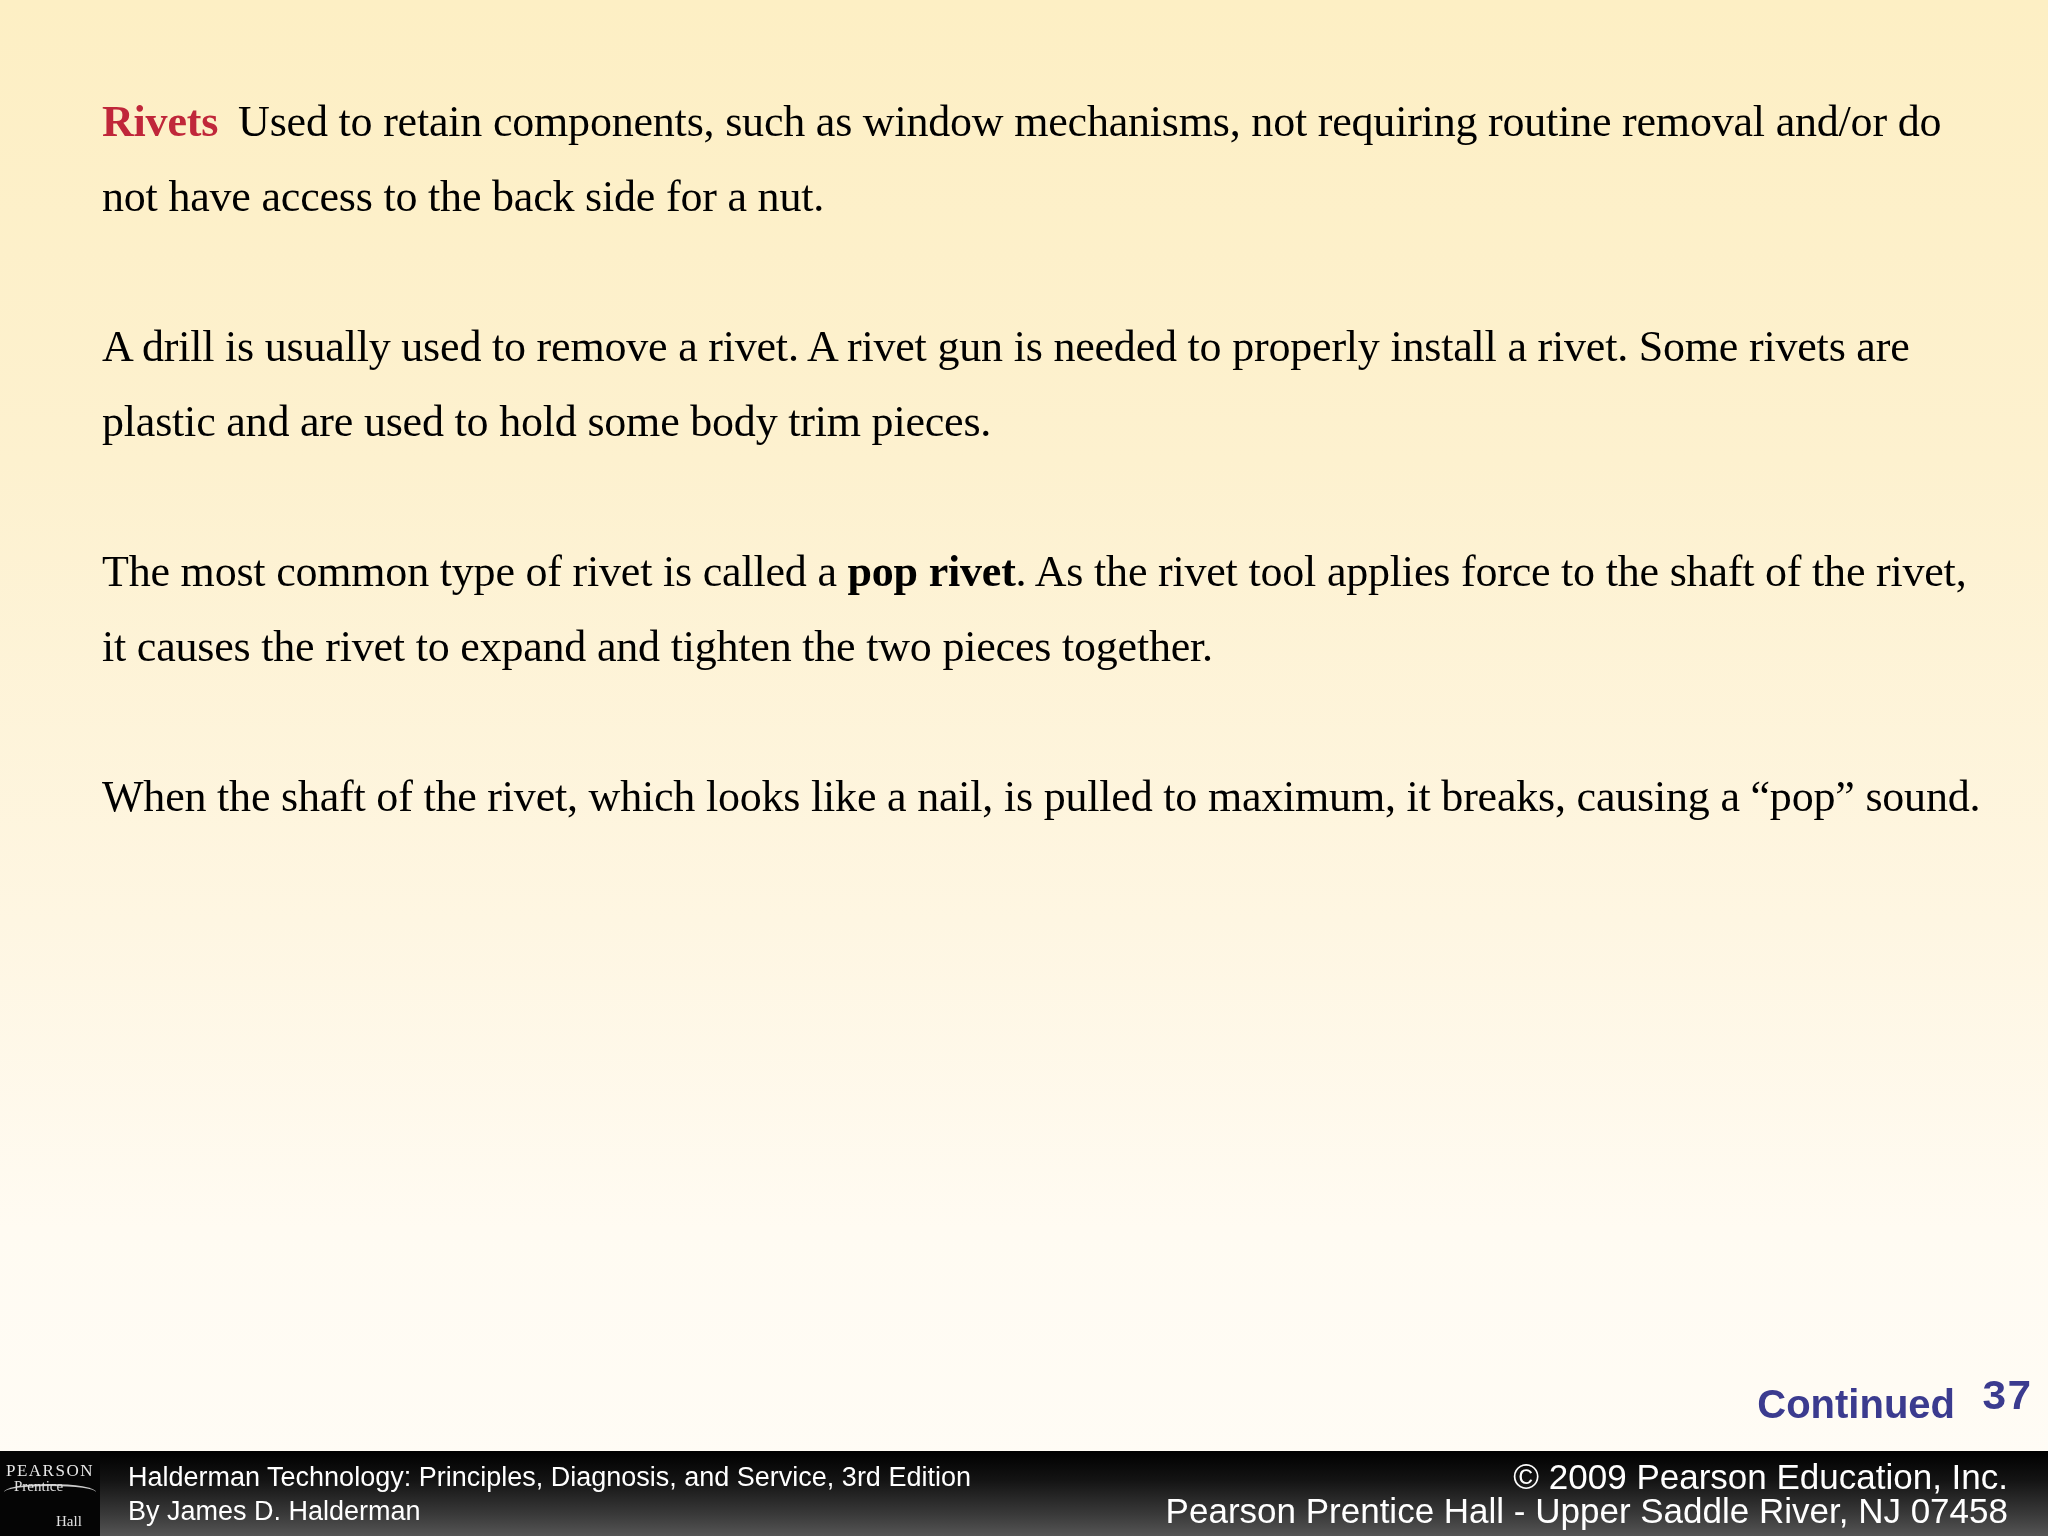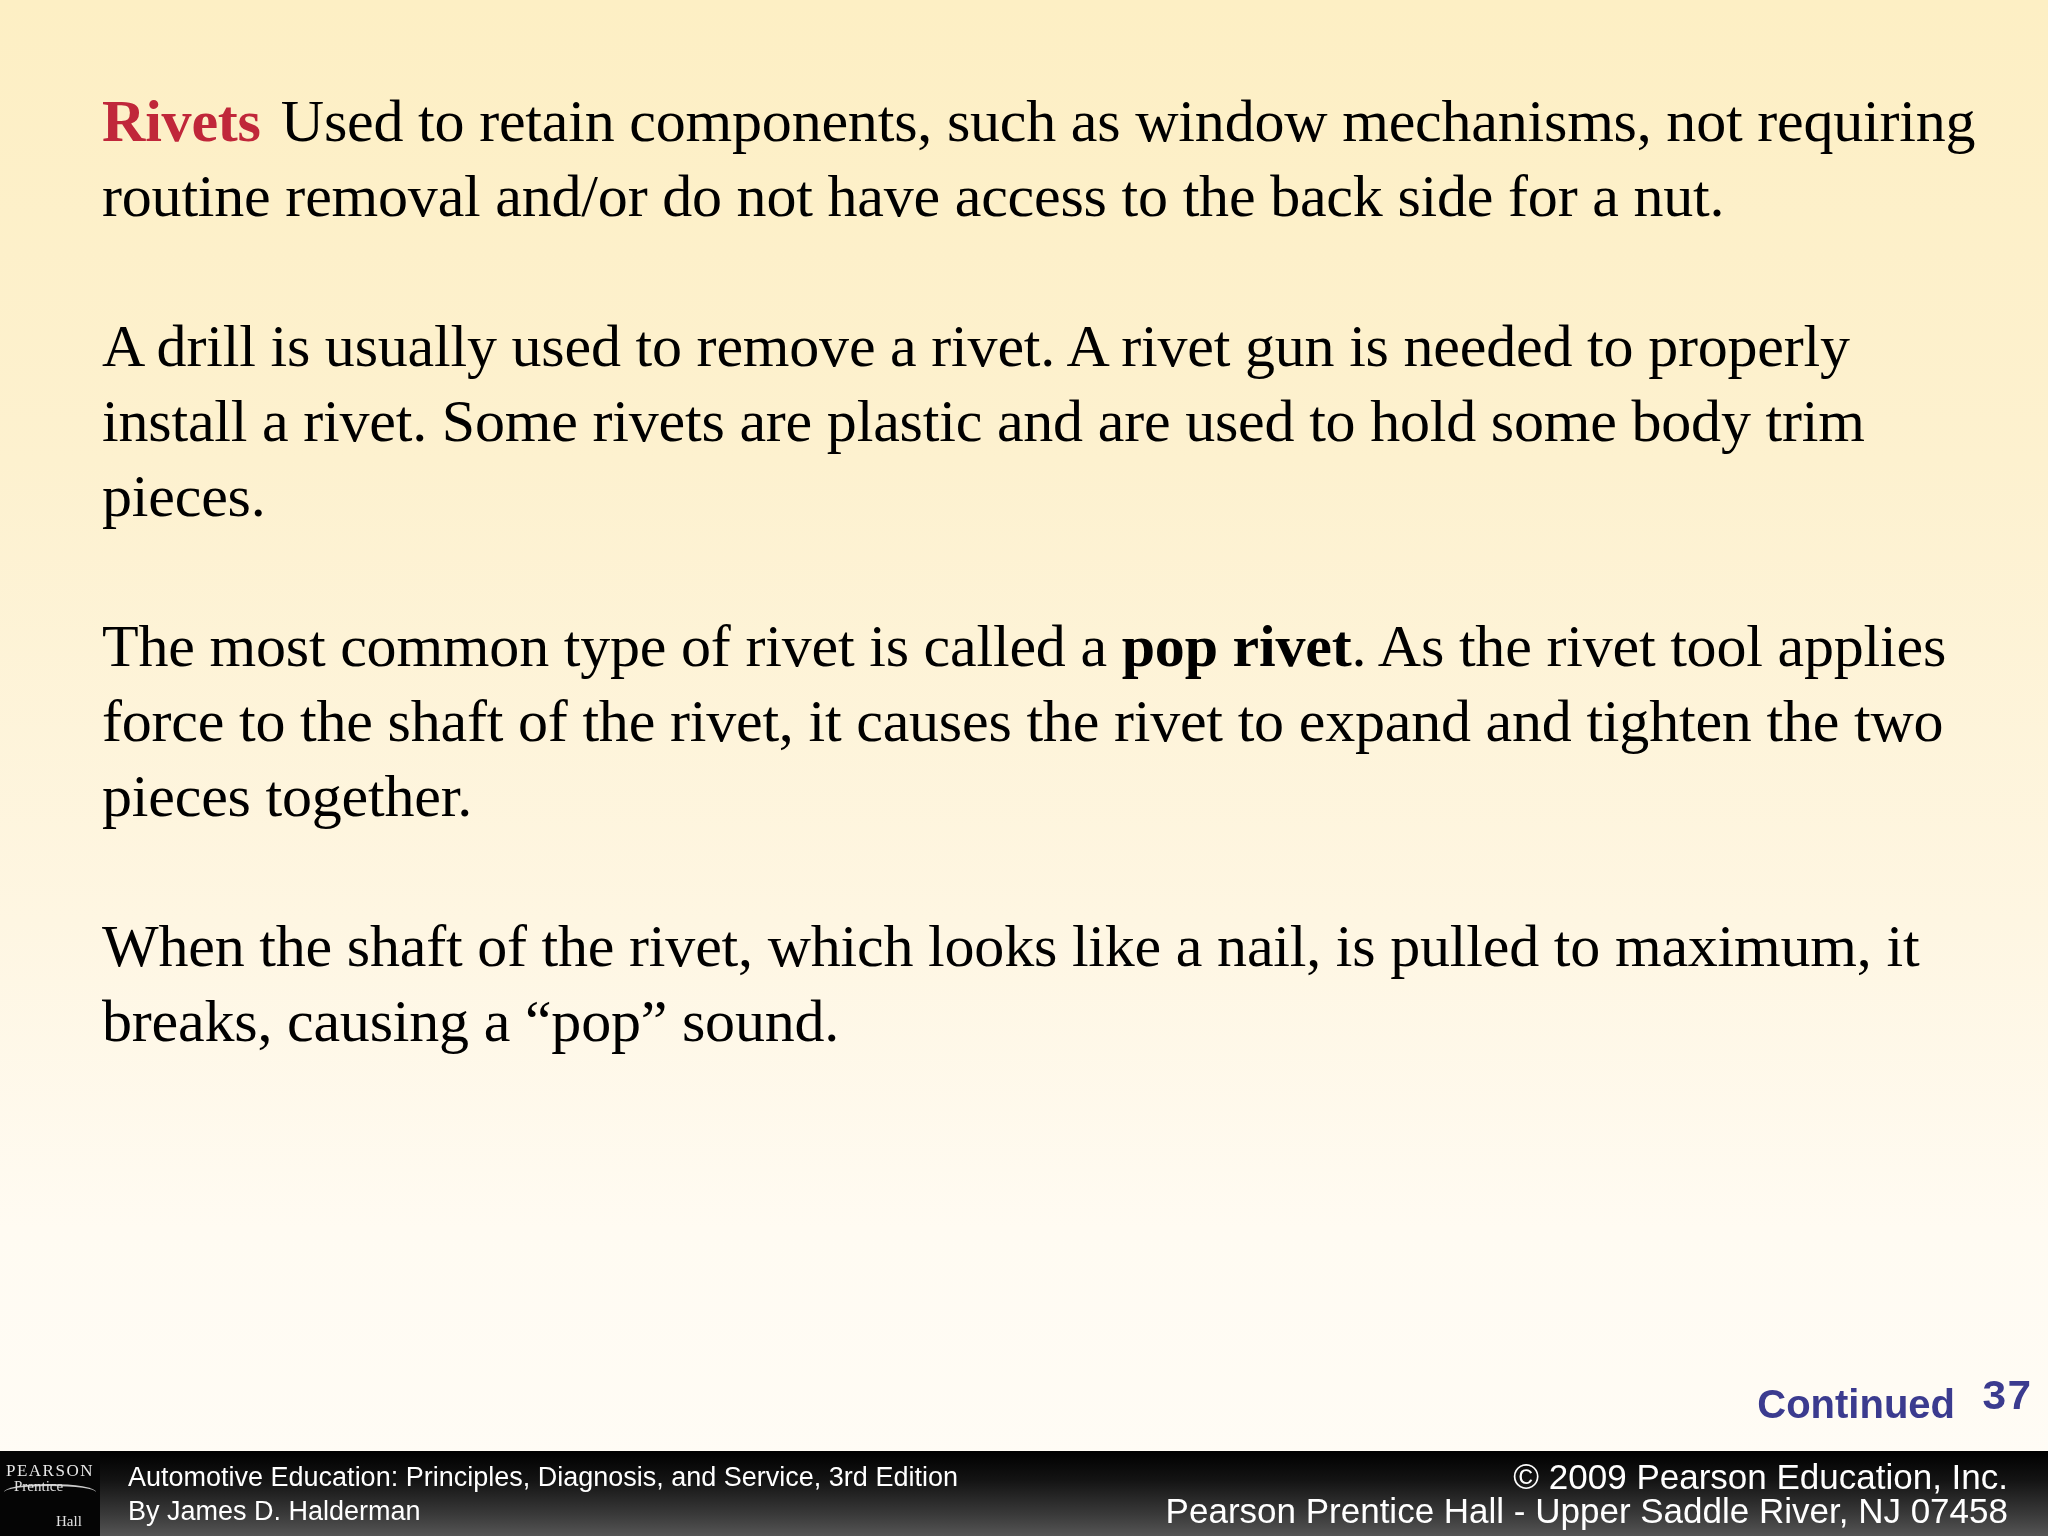--- a/index.html
+++ b/index.html
@@ -13,21 +13,21 @@
       position: relative;
       background: linear-gradient(to bottom, #fdefc4 0%, #fdf1cf 30%, #fef6e2 60%, #fffbf2 80%, #fffcf6 100%);
       font-family: "Liberation Serif", "DejaVu Serif", serif;
     }
     .slide-body {
       position: absolute;
       left: 102px;
       top: 84px;
       width: 1880px;
       color: #000;
-      font-size: 60px;
+      font-size: 44px;
       line-height: 75px;
     }
     .para {
       margin: 0 0 75px 0;
       letter-spacing: -0.2px;
     }
     .heading-term {
       color: #c0273a;
       font-weight: bold;
       margin-right: 20px;
@@ -148,20 +148,20 @@
 <div class="page-number">37</div>
 
 <footer class="footer">
   <div class="logo">
     <span class="logo-pearson">PEARSON</span>
     <span class="logo-arc"></span>
     <span class="logo-prentice">Prentice</span>
     <span class="logo-hall">Hall</span>
   </div>
   <div class="footer-left">
-    <span class="footer-line">Automotive Education: Principles, Diagnosis, and Service, 3rd Edition</span>
+    <span class="footer-line">Halderman Technology: Principles, Diagnosis, and Service, 3rd Edition</span>
     <span class="footer-line">By James D. Halderman</span>
   </div>
   <div class="footer-right">
     <span class="footer-line">© 2009 Pearson Education, Inc.</span>
     <span class="footer-line">Pearson Prentice Hall - Upper Saddle River, NJ 07458</span>
   </div>
 </footer>
 
 </body></html>

